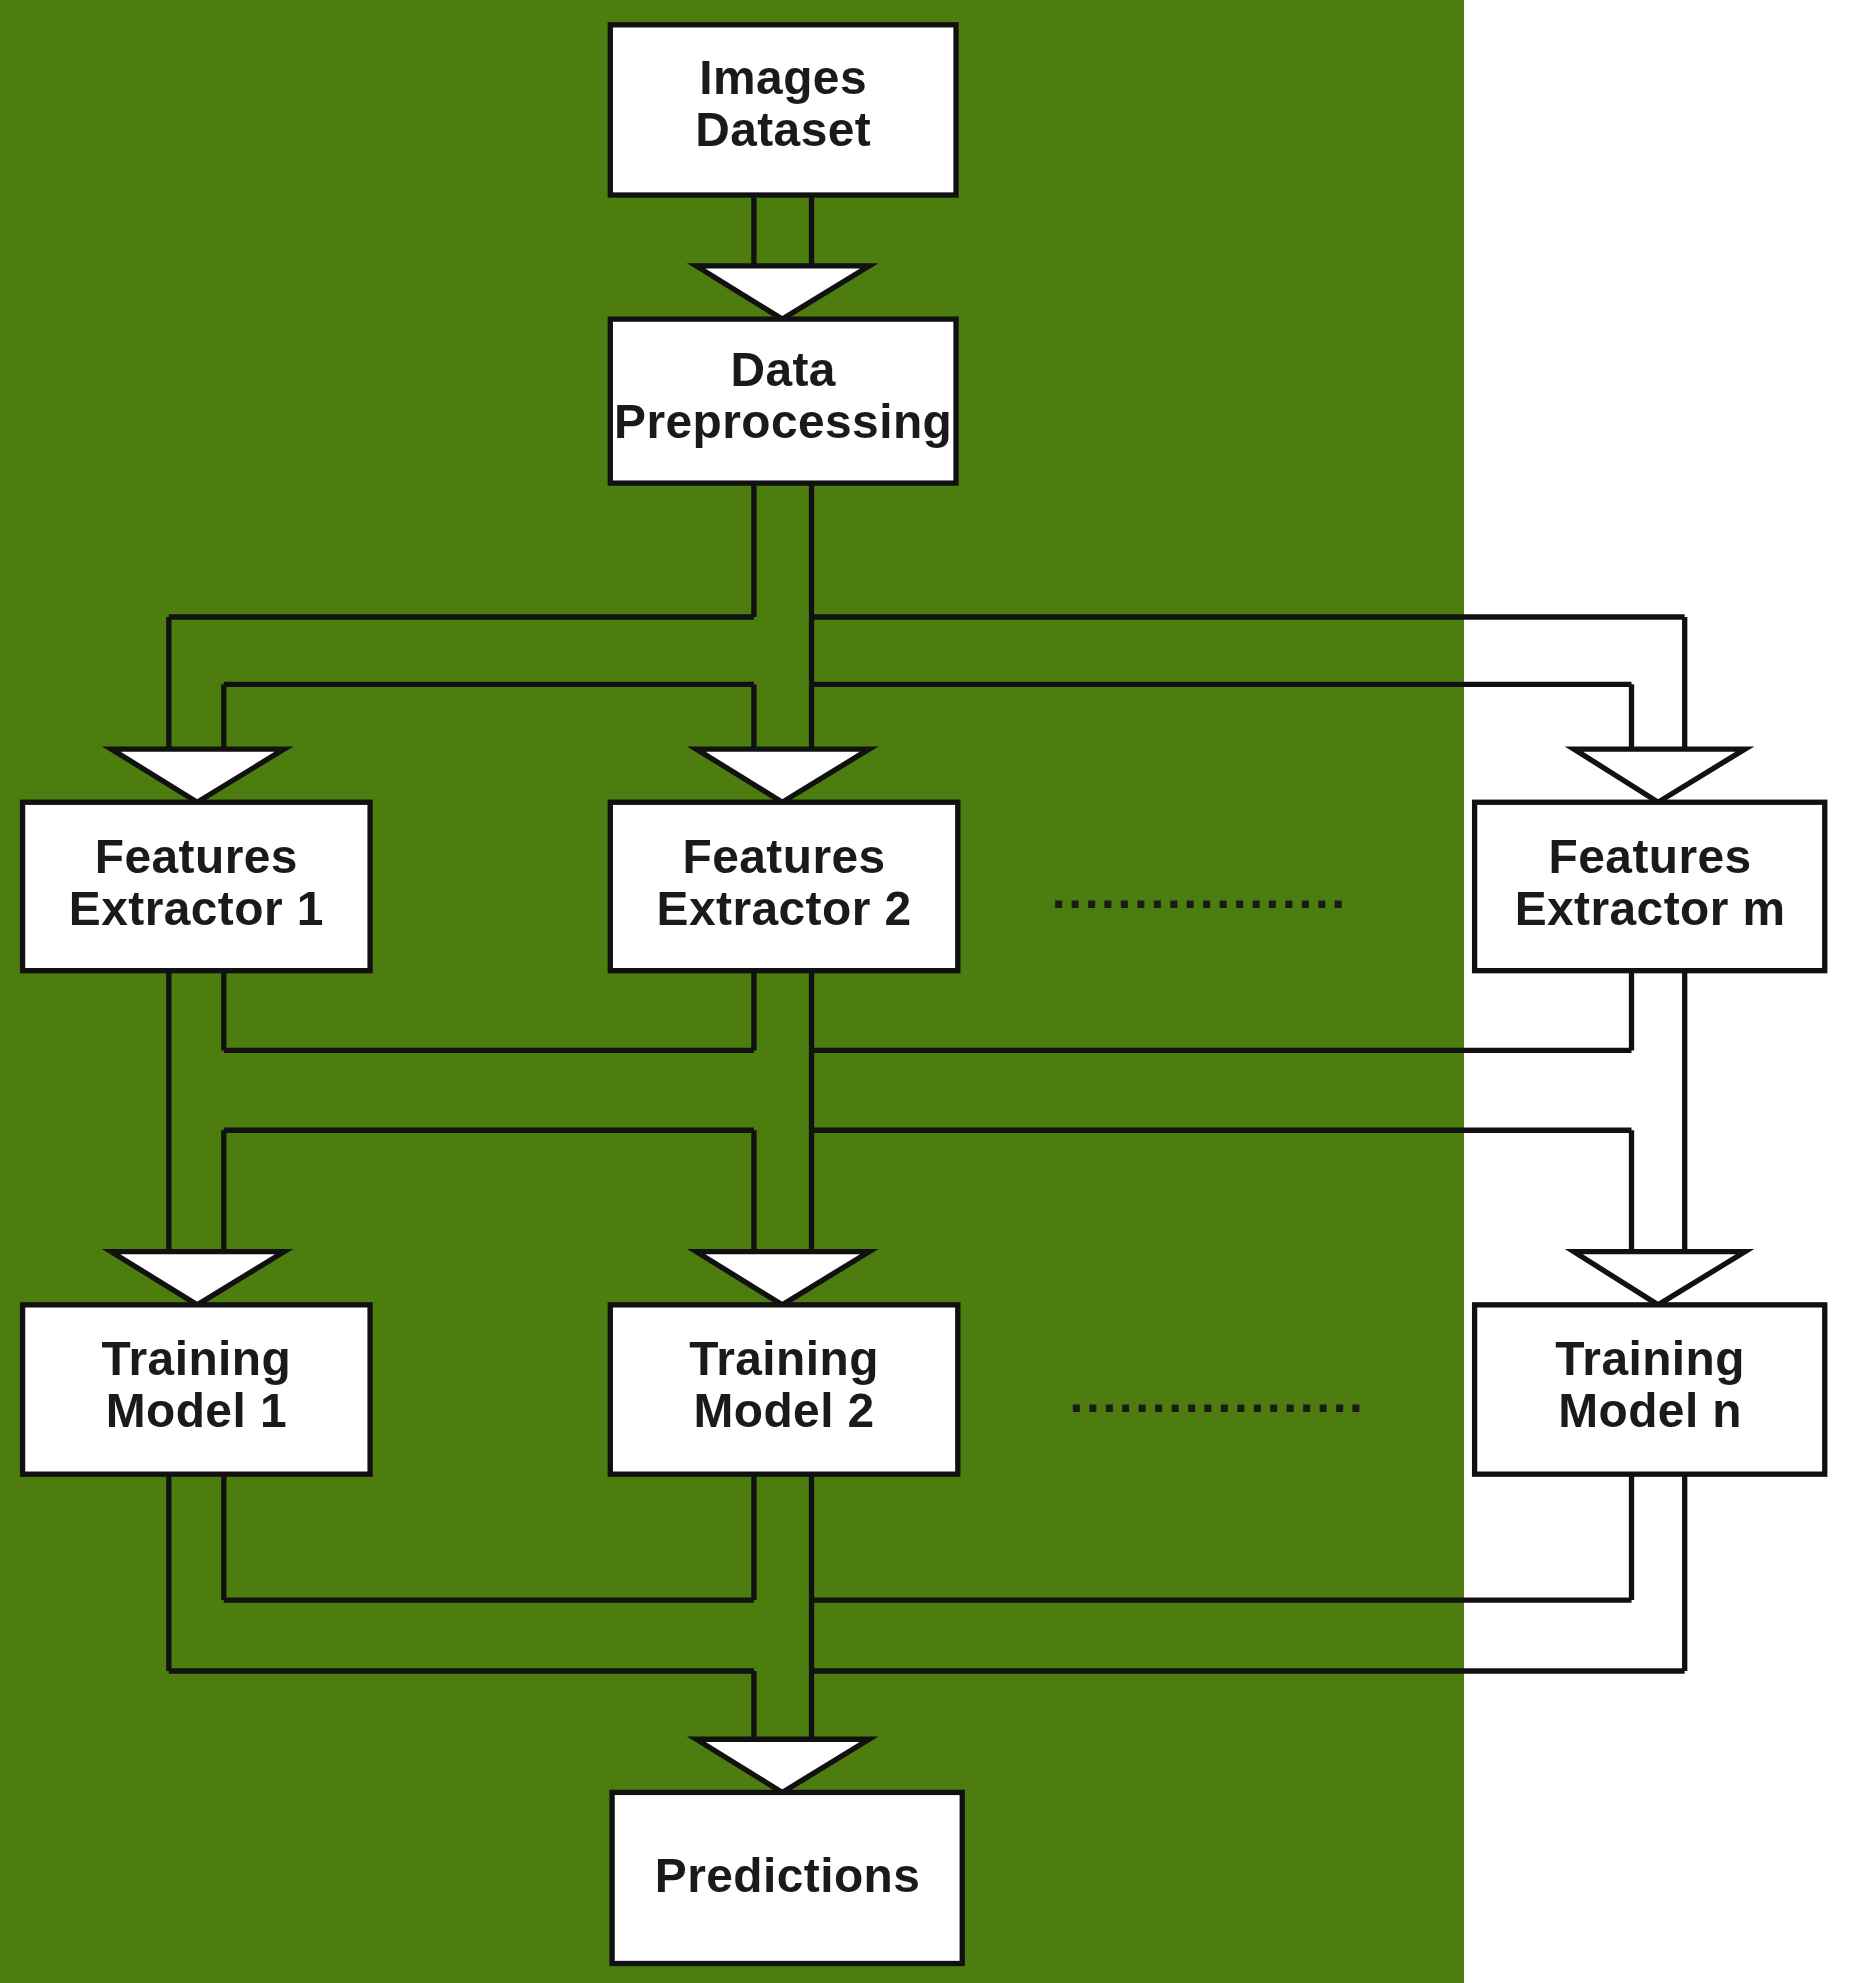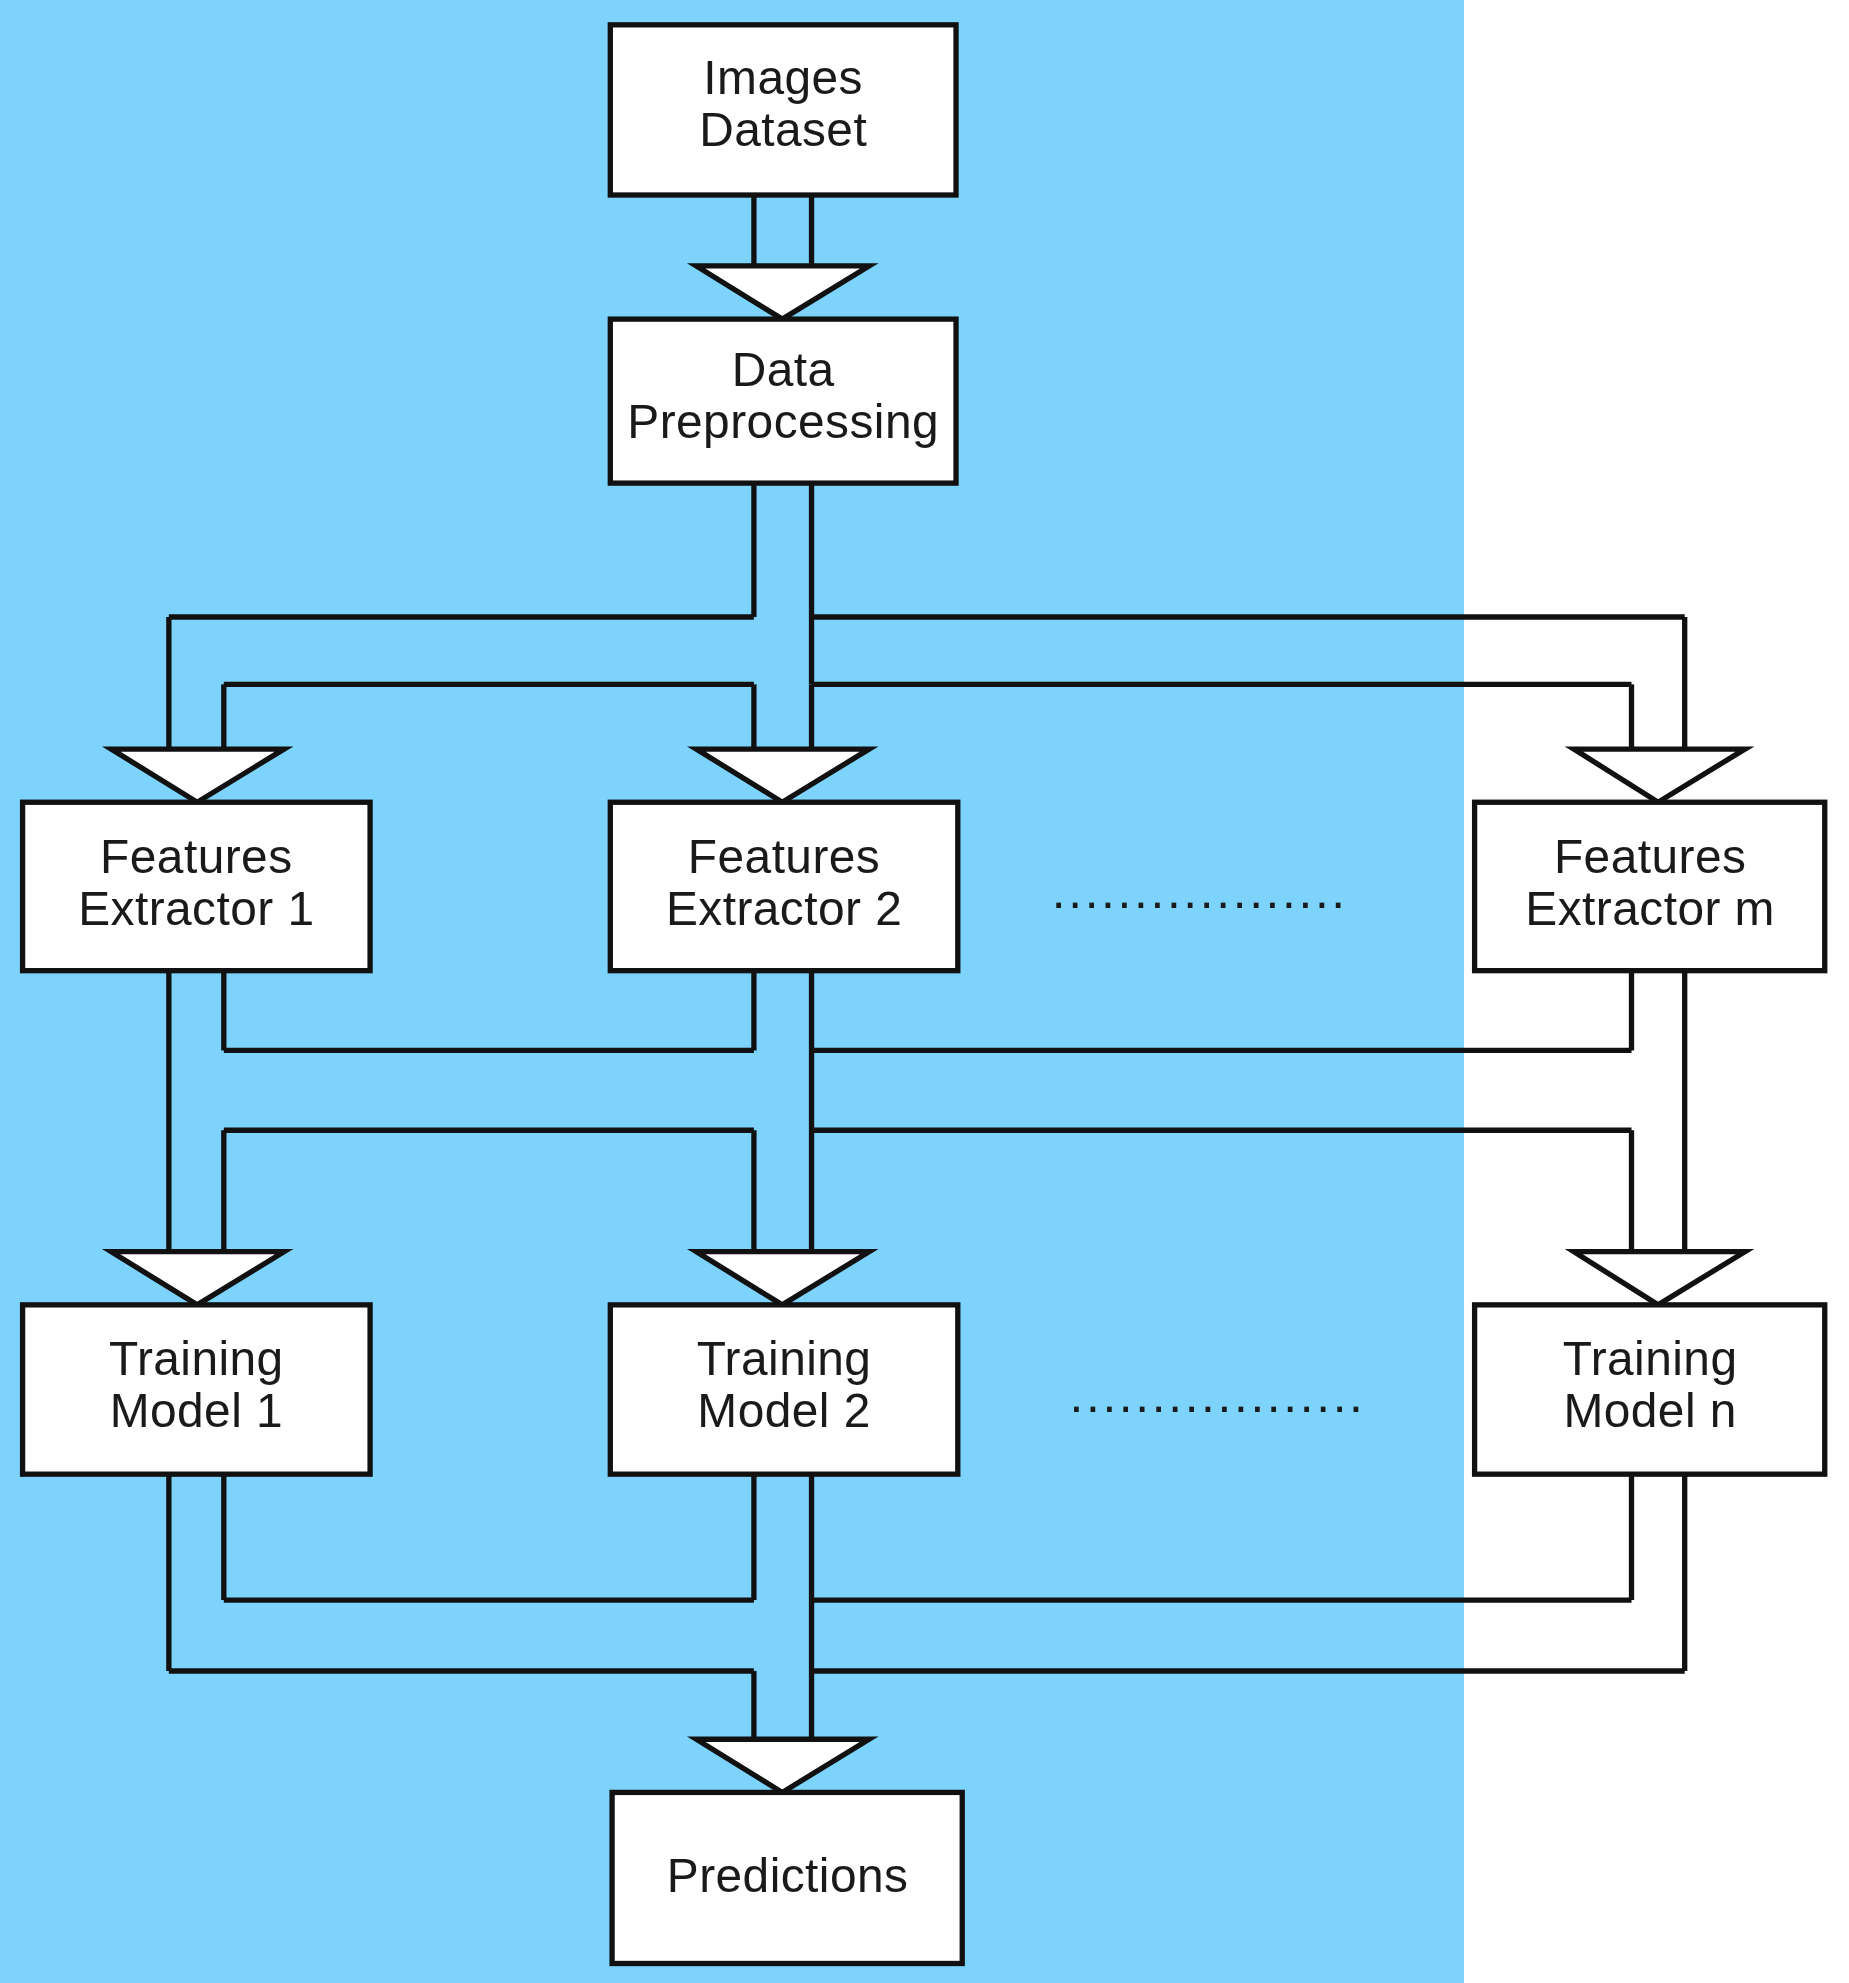--- a/index.html
+++ b/index.html
@@ -9,21 +9,22 @@
   }
   body {
     width: 1850px;
     height: 1983px;
     font-family: "Liberation Sans", sans-serif;
   }
   #diagram-root {
     position: relative;
     width: 1464px;
     height: 1983px;
-    background: #7dd3fc;
+    background: #4d7c0f;
+    font-weight: bold;
   }
   svg#flow {
     position: absolute;
     top: 0;
     left: 0;
     width: 1850px;
     height: 1983px;
     display: block;
   }
   .node-box {

